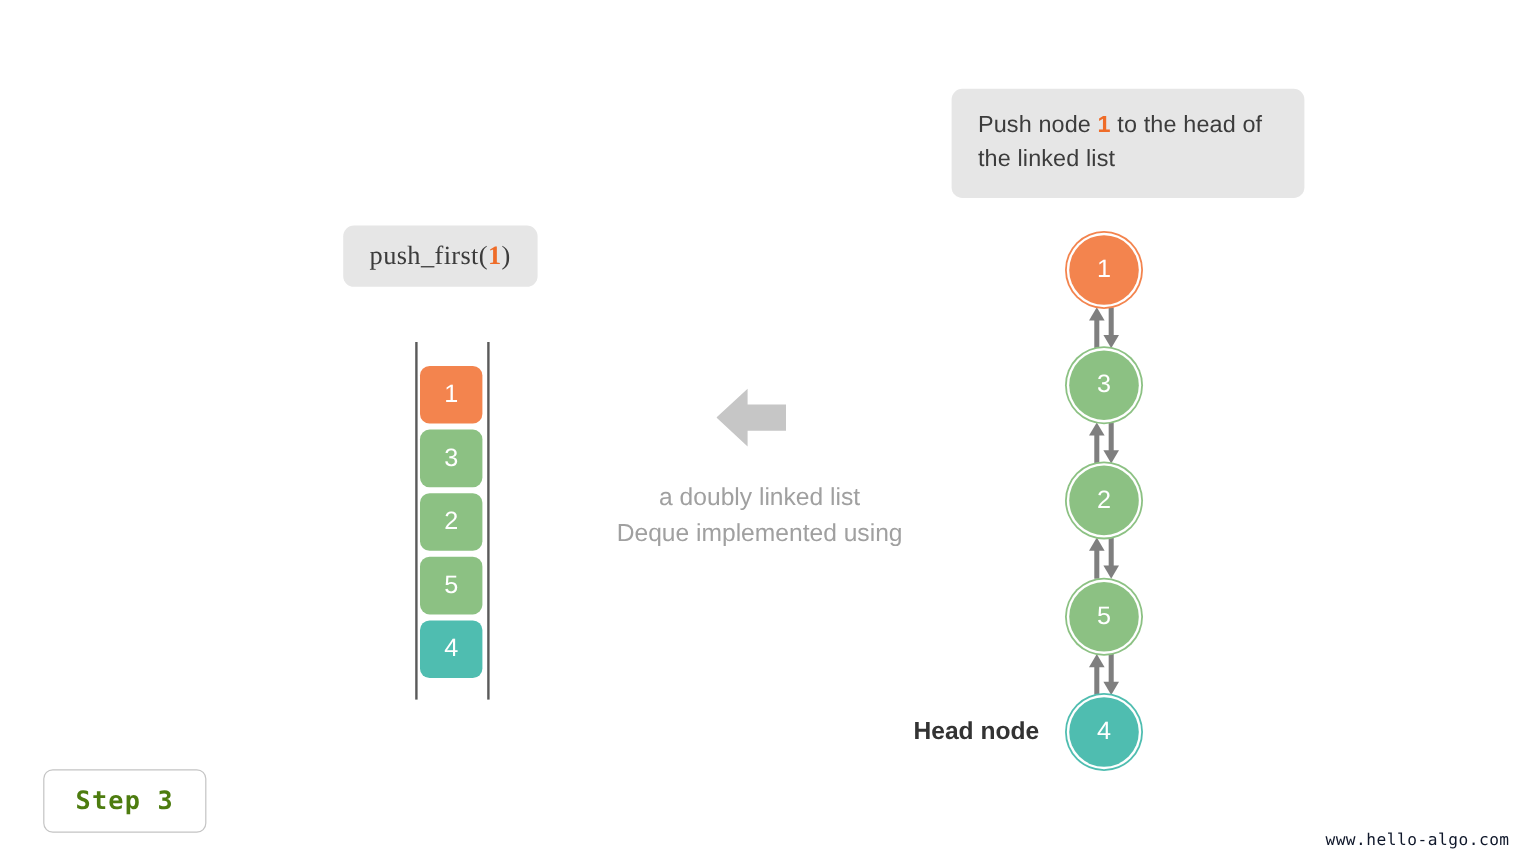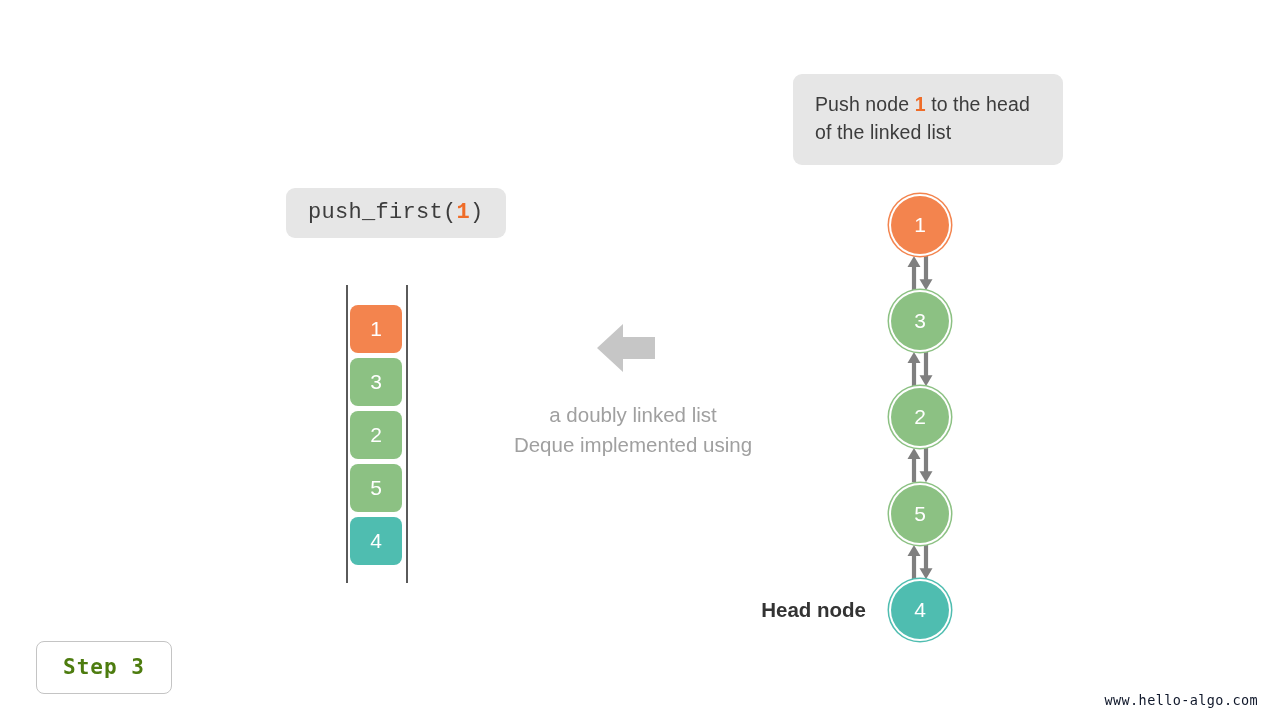--- a/index.html
+++ b/index.html
@@ -11,40 +11,40 @@
     width: 1280px; height: 720px;
     background: #ffffff;
     overflow: hidden;
     font-family: "Liberation Sans", sans-serif;
   }
 
   
   .callout {
     position: absolute;
     left: 793px; top: 74px;
-    width: 270px;
+    width: 294px;
     box-sizing: border-box;
     padding: 16px 22px 18px 22px;
     background: #e6e6e6;
     border-radius: 9px;
     color: #3c3c3c;
     font-size: 19.5px;
     line-height: 1.45;
     letter-spacing: 0.1px;
   }
   .callout .hl { color: #ef6c28; font-weight: bold; }
 
   
   .oplabel {
     position: absolute;
     left: 286px; top: 188px;
     padding: 12px 22px 13px 22px;
     background: #e6e6e6;
     border-radius: 9px;
-    font-family: Liberation Mono, monospace;
+    font-family: Liberation Serif, serif;
     font-size: 22px;
     color: #3c3c3c;
     letter-spacing: 0.3px;
     white-space: nowrap;
   }
   .oplabel .hl { color: #ef6c28; font-weight: bold; }
 
   
   .rail {
     position: absolute;

